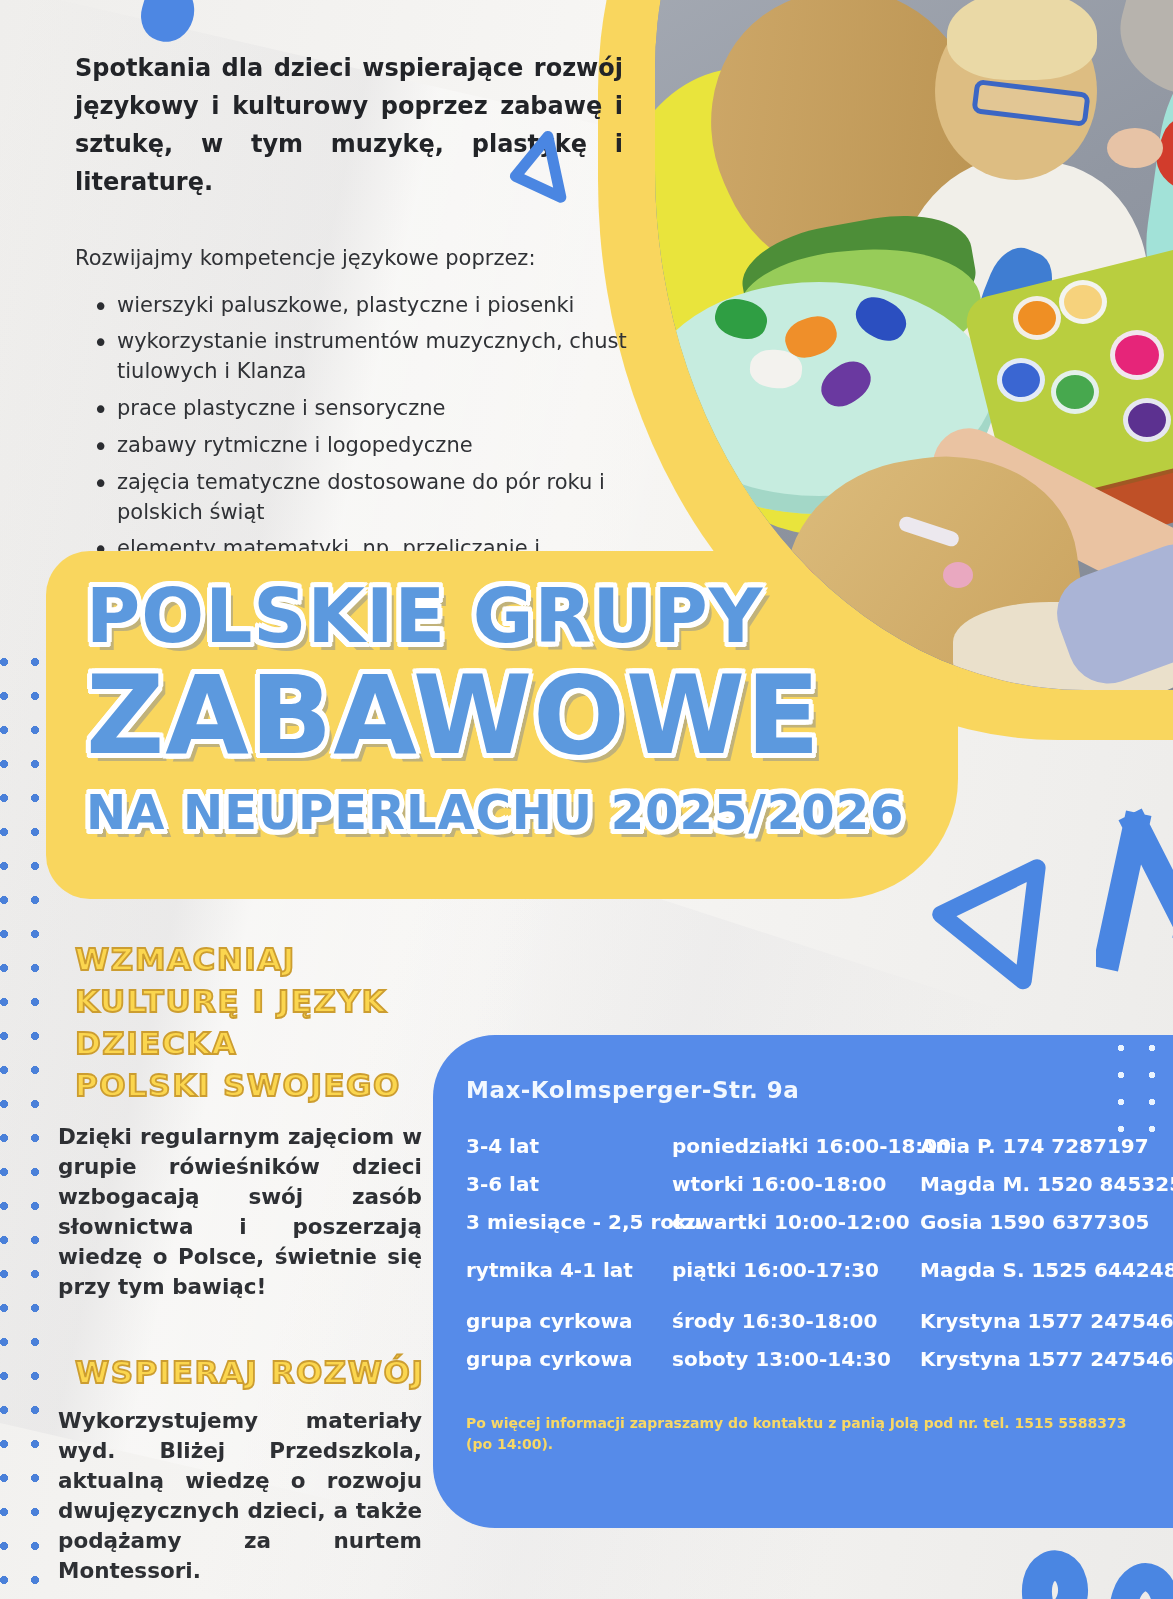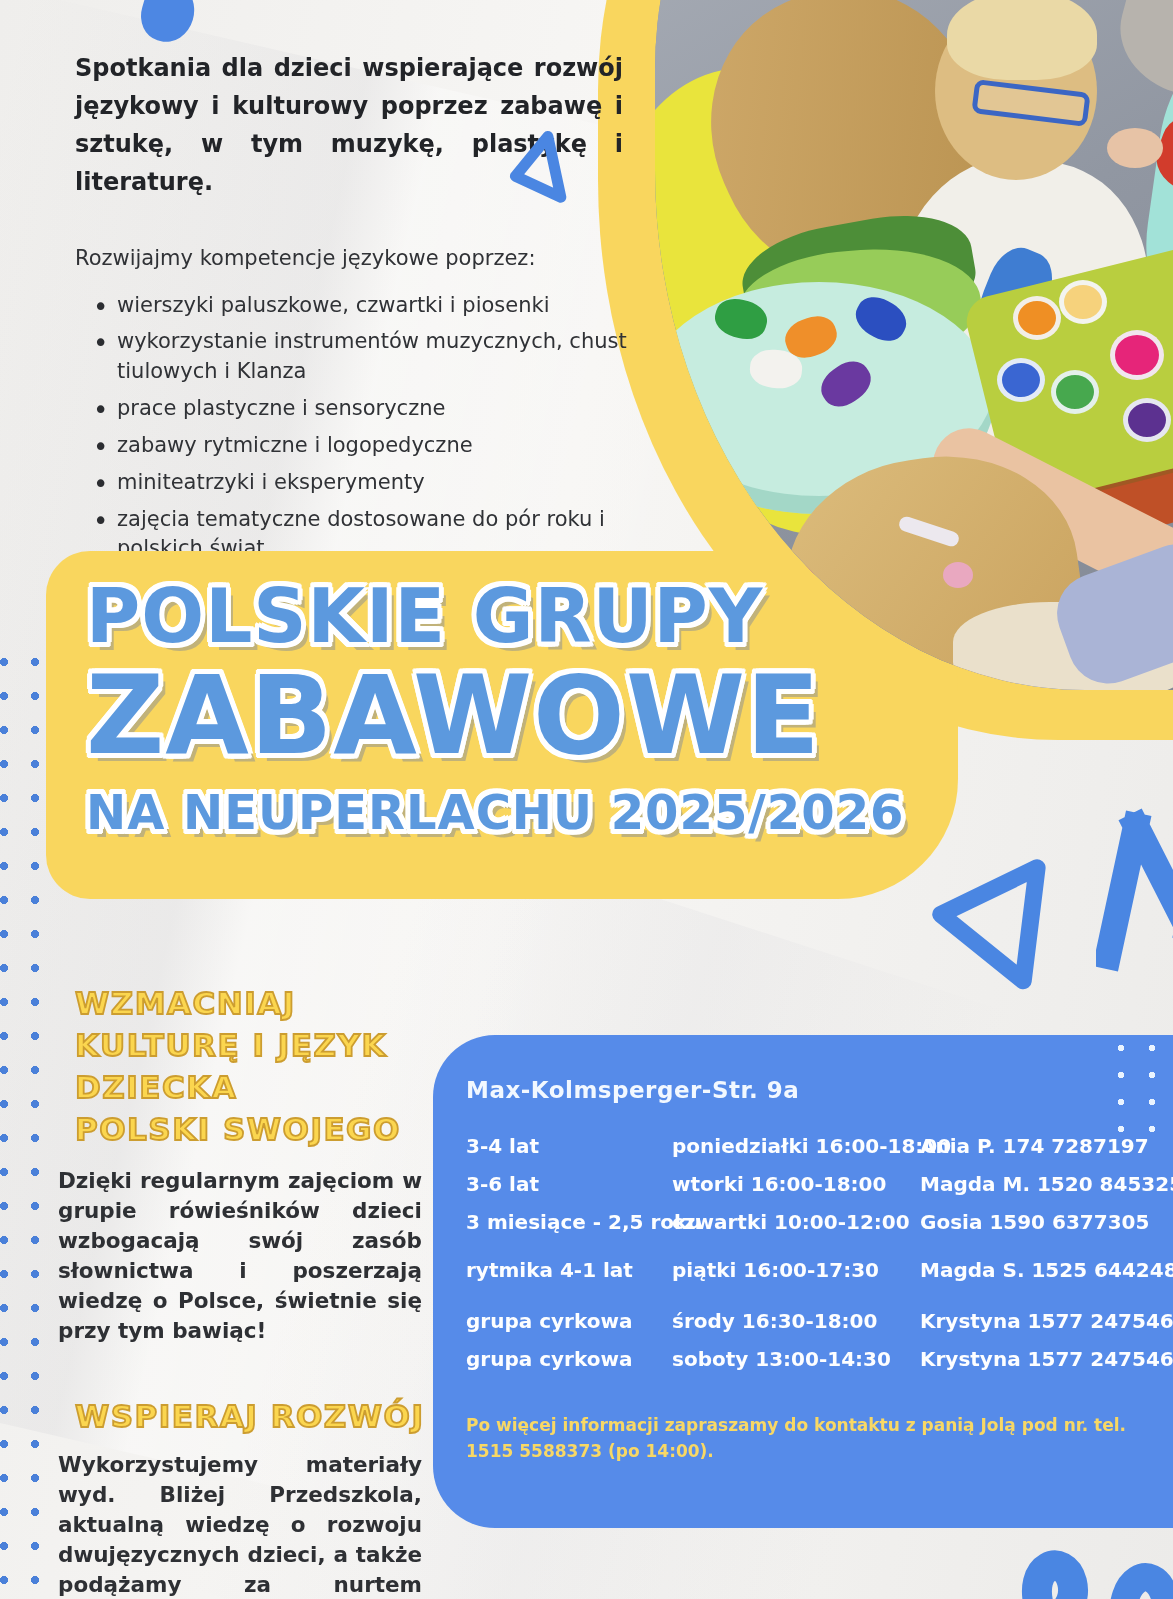--- a/index.html
+++ b/index.html
@@ -77,34 +77,34 @@
   .t2{top:102px;font-size:108px;}
   .t3{top:233px;font-size:48px;}
 
   
   .dots-left{left:-6px;top:652px;width:50px;height:942px;z-index:4;
              background-image:radial-gradient(circle 4px at 10px 10px,#4a80d9 97%,rgba(0,0,0,0) 100%);
              background-size:31px 34px;}
 
   
   .left-col{left:58px;top:938px;width:364px;}
-  .h-yellow{font-weight:bold;color:#fbd64f;-webkit-text-stroke:1.8px #cc9d30;letter-spacing:1.5px;margin-top:44px;}
+  .h-yellow{font-weight:bold;color:#fbd64f;-webkit-text-stroke:1.8px #cc9d30;letter-spacing:1.5px;}
   .h1lines div{font-size:31px;line-height:42px;padding-left:17px;}
   .para{font-size:21.5px;line-height:30px;text-align:justify;color:#2e3034;margin-top:16px;font-weight:bold;}
   .h2{font-size:31px;margin-top:52px;padding-left:17px;white-space:nowrap;}
 
   
   .blue-box{left:433px;top:1035px;width:740px;height:493px;background:#568be9;
             border-radius:62px 0 0 62px;z-index:5;color:#fdfeff;padding-left:19px;}
   .addr{position:absolute;left:33px;top:42px;font-size:23px;font-weight:bold;letter-spacing:.5px;color:#f2f8ff;}
   .sched{position:absolute;left:33px;top:92px;width:690px;}
   .srow{display:grid;grid-template-columns:206px 248px 1fr;font-size:20px;font-weight:bold;line-height:38px;white-space:nowrap;}
   .srow.gap1{margin-top:10px;}
   .srow.gap2{margin-top:13px;}
-  .sfoot{position:absolute;left:33px;top:378px;width:665px;font-size:17px;font-weight:bold;line-height:1.5;color:#f8d865;}
+  .sfoot{position:absolute;left:33px;top:378px;width:665px;font-size:14px;font-weight:bold;line-height:1.5;color:#f8d865;}
 </style>
 </head>
 <body>
 
 <div class="page">
 
   <div class="abs sheen1"></div>
   <div class="abs sheen2"></div>
 
   <div class="abs bean"></div>
@@ -150,25 +150,24 @@
     <div class="abs ph-clip"></div>
     <div class="abs ph-scrunchie"></div>
     <div class="abs ph-sweater"></div>
     <div class="abs ph-lavpants"></div>
   </div>
 
   <section class="abs intro">
     <p class="intro-lead" style="margin:0">Spotkania dla dzieci wspierające rozwój językowy i kulturowy poprzez zabawę i sztukę, w tym muzykę, plastykę i literaturę.</p>
     <p class="list-title">Rozwijajmy kompetencje językowe poprzez:</p>
     <ul class="bullets">
-      <li>wierszyki paluszkowe, czwartki i piosenki</li>
+      <li>wierszyki paluszkowe, plastyczne i piosenki</li>
       <li>wykorzystanie instrumentów muzycznych, chust tiulowych i Klanza</li>
       <li>prace plastyczne i sensoryczne</li>
       <li>zabawy rytmiczne i logopedyczne</li>
-      <li>miniteatrzyki i eksperymenty</li>
       <li>zajęcia tematyczne dostosowane do pór roku i polskich świąt</li>
       <li>elementy matematyki, np. przeliczanie i porównywanie przedmiotów</li>
       <li>ćwiczenie koordynacji wzrokowo-ruchowej</li>
     </ul>
   </section>
 
   <svg class="abs tri-small" width="64" height="84" viewBox="0 0 64 84">
     <polygon points="52,10 52,72 12,42" fill="none" stroke="#4a86e2" stroke-width="11" stroke-linejoin="round" transform="rotate(-12 32 42)"></polygon>
   </svg>
 

